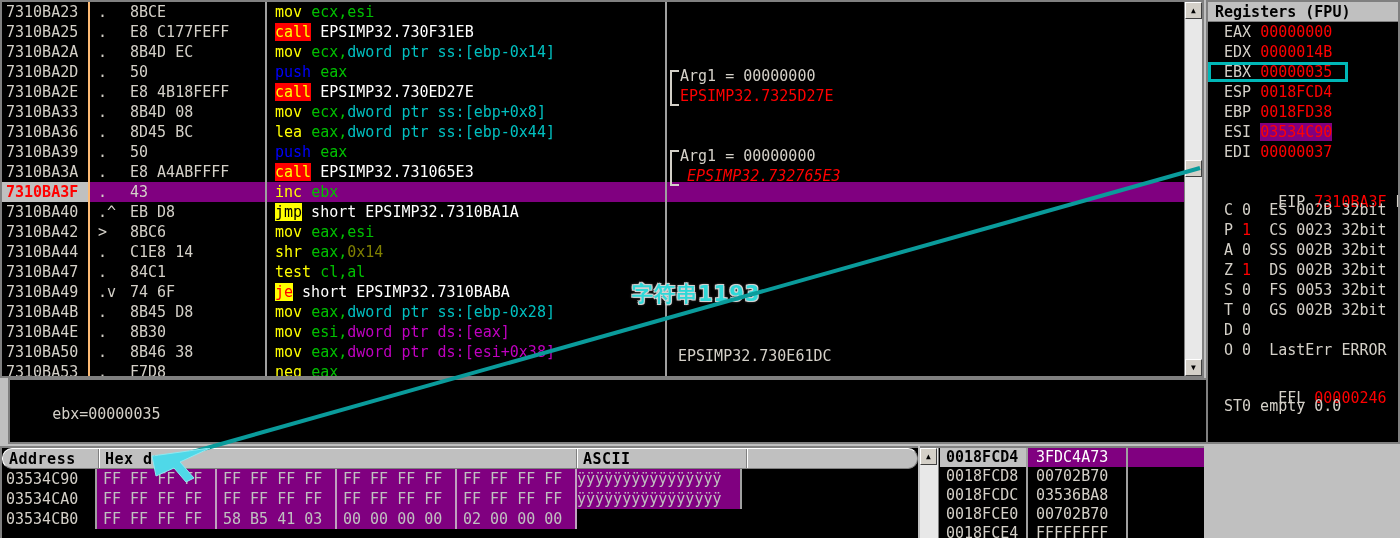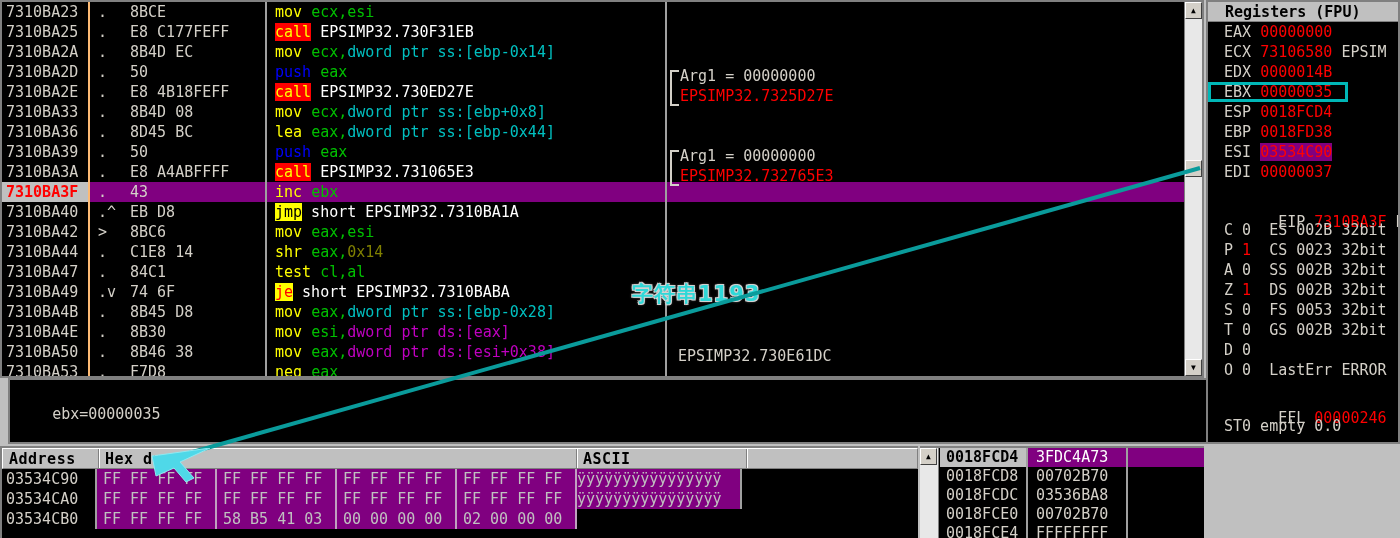--- a/index.html
+++ b/index.html
@@ -18,21 +18,21 @@
   
   .panel { position: absolute; background: #000; box-sizing: border-box; }
   .hdr {
     background: #c0c0c0; color: #000;
     border-top: 1px solid #fff; border-left: 1px solid #fff;
     border-right: 1px solid #808080; border-bottom: 1px solid #808080;
     box-sizing: border-box;
     font-weight: bold; letter-spacing: 0.5px;
     display: flex; align-items: center;
     height: 21px;
-    white-space: nowrap; overflow: hidden;
+    white-space: nowrap; overflow: hidden; border-radius: 10px;
   }
   .hdr .cell {
     padding-left: 6px;
     height: 100%; display: flex; align-items: center;
     box-sizing: border-box;
   }
   .hdr .sep { border-left: 1px solid #808080; box-shadow: 1px 0 0 #fff inset; }
 
   
   #disasm {
@@ -129,21 +129,21 @@
 
   
   #regs {
     left: 1206px; top: 0; width: 194px; height: 444px;
     background: #000; border: 2px solid #808080; box-sizing: border-box;
     overflow: hidden;
   }
   #regs .rhdr {
     height: 20px; line-height: 20px;
     background: #c0c0c0; color: #000;
-    padding-left: 17px; font-weight: bold;
+    padding-left: 7px; font-weight: bold;
     border-bottom: 1px solid #808080;
     box-sizing: border-box; white-space: pre;
   }
   .rline {
     height: 20px; line-height: 20px; white-space: pre;
     color: #d4d0c8; padding-left: 16px; position: relative;
   }
   .rv { color: #ff0000; }
   .rv0 { color: #d4d0c8; }
   .rnote { color: #d4d0c8; }
@@ -233,39 +233,38 @@
         <div class="drow"><div class="c-addr">7310BA47</div><div class="c-mark">.</div><div class="c-bytes">84C1</div><div class="c-gap"></div><div class="c-text"><span class="m-test">test </span><span class="m-reg">cl,al</span></div></div>
         <div class="drow"><div class="c-addr">7310BA49</div><div class="c-mark">.v</div><div class="c-bytes">74 6F</div><div class="c-gap"></div><div class="c-text"><span class="m-je">je</span><span class="m-plain"> short EPSIMP32.7310BABA</span></div></div>
         <div class="drow"><div class="c-addr">7310BA4B</div><div class="c-mark">.</div><div class="c-bytes">8B45 D8</div><div class="c-gap"></div><div class="c-text"><span class="m-mov">mov </span><span class="m-reg">eax,</span><span class="m-ss">dword ptr ss:[ebp-0x28]</span></div></div>
         <div class="drow"><div class="c-addr">7310BA4E</div><div class="c-mark">.</div><div class="c-bytes">8B30</div><div class="c-gap"></div><div class="c-text"><span class="m-mov">mov </span><span class="m-reg">esi,</span><span class="m-ds">dword ptr ds:[eax]</span></div></div>
         <div class="drow"><div class="c-addr">7310BA50</div><div class="c-mark">.</div><div class="c-bytes">8B46 38</div><div class="c-gap"></div><div class="c-text"><span class="m-mov">mov </span><span class="m-reg">eax,</span><span class="m-ds">dword ptr ds:[esi+0x38]</span></div></div>
         <div class="drow"><div class="c-addr">7310BA53</div><div class="c-mark">.</div><div class="c-bytes">F7D8</div><div class="c-gap"></div><div class="c-text"><span class="m-neg">neg </span><span class="m-reg">eax</span></div></div>
       </div>
     <div class="vdiv" style="left:663px;"></div>
     <div id="arg-blocks">
         <div class="argblk" style="left: 668px; top: 64px;"><div class="brk" style="left: 0px; top: 4px; height: 32px;"></div><div style="margin-left: 10px;">Arg1 = 00000000</div><div class="lo" style="margin-left: 10px;">EPSIMP32.7325D27E</div></div>
-        <div class="argblk" style="left: 668px; top: 144px;"><div class="brk" style="left: 0px; top: 4px; height: 32px;"></div><div style="margin-left: 10px;">Arg1 = 00000000</div><div class="lo" style="margin-left: 10px;">EPSIMP32.732765E3</div></div>
+        <div class="argblk" style="left: 668px; top: 144px;"><div class="brk" style="left: 0px; top: 4px; height: 32px;"></div><div style="margin-left: 10px;">Arg1 = 00000000</div><div class="lo" style="margin-left: 17px; font-style: italic;">EPSIMP32.732765E3</div></div>
       </div>
     <div id="trailing-cmt" class="argblk" style="left:676px; top:344px; color:#d4d0c8;">EPSIMP32.730E61DC</div>
     <div class="vscroll" style="right:0; top:0; bottom:0;">
       <div class="sbtn">▲</div>
       <div class="sthumb" style="top:158px;"></div>
       <div class="sbtn" style="position:absolute;bottom:0;left:0;width:17px;">▼</div>
     </div>
   </div>
 
   <div id="status">
     <span>ebx=00000035</span>
   </div>
 
   <div class="panel" id="regs">
     <div class="rhdr">Registers (FPU)</div>
     <div id="reg-gp">
         <div class="rline"><span>EAX </span><span class="rv">00000000</span></div>
-        <div class="rline"><span>ECX </span><span class="rv">73106580</span><span class="rnote"> EPSIM</span></div>
         <div class="rline"><span>EDX </span><span class="rv">0000014B</span></div>
         <div class="rline"><span>EBX </span><span class="rv">00000035</span><div class="hl-ebx-box" style="left: 0px; top: 0px; width: 140px; height: 20px; border-color: rgb(0, 183, 183);"></div></div>
         <div class="rline"><span>ESP </span><span class="rv">0018FCD4</span></div>
         <div class="rline"><span>EBP </span><span class="rv">0018FD38</span></div>
         <div class="rline"><span>ESI </span><span class="rv hl-esi">03534C90</span></div>
         <div class="rline"><span>EDI </span><span class="rv">00000037</span></div>
       </div>
     <div style="height:10px"></div>
     <div class="rline">
       <span>EIP</span><span> </span><span class="rv">7310BA3F</span><span> </span><span class="rnote">EPSIM</span>

